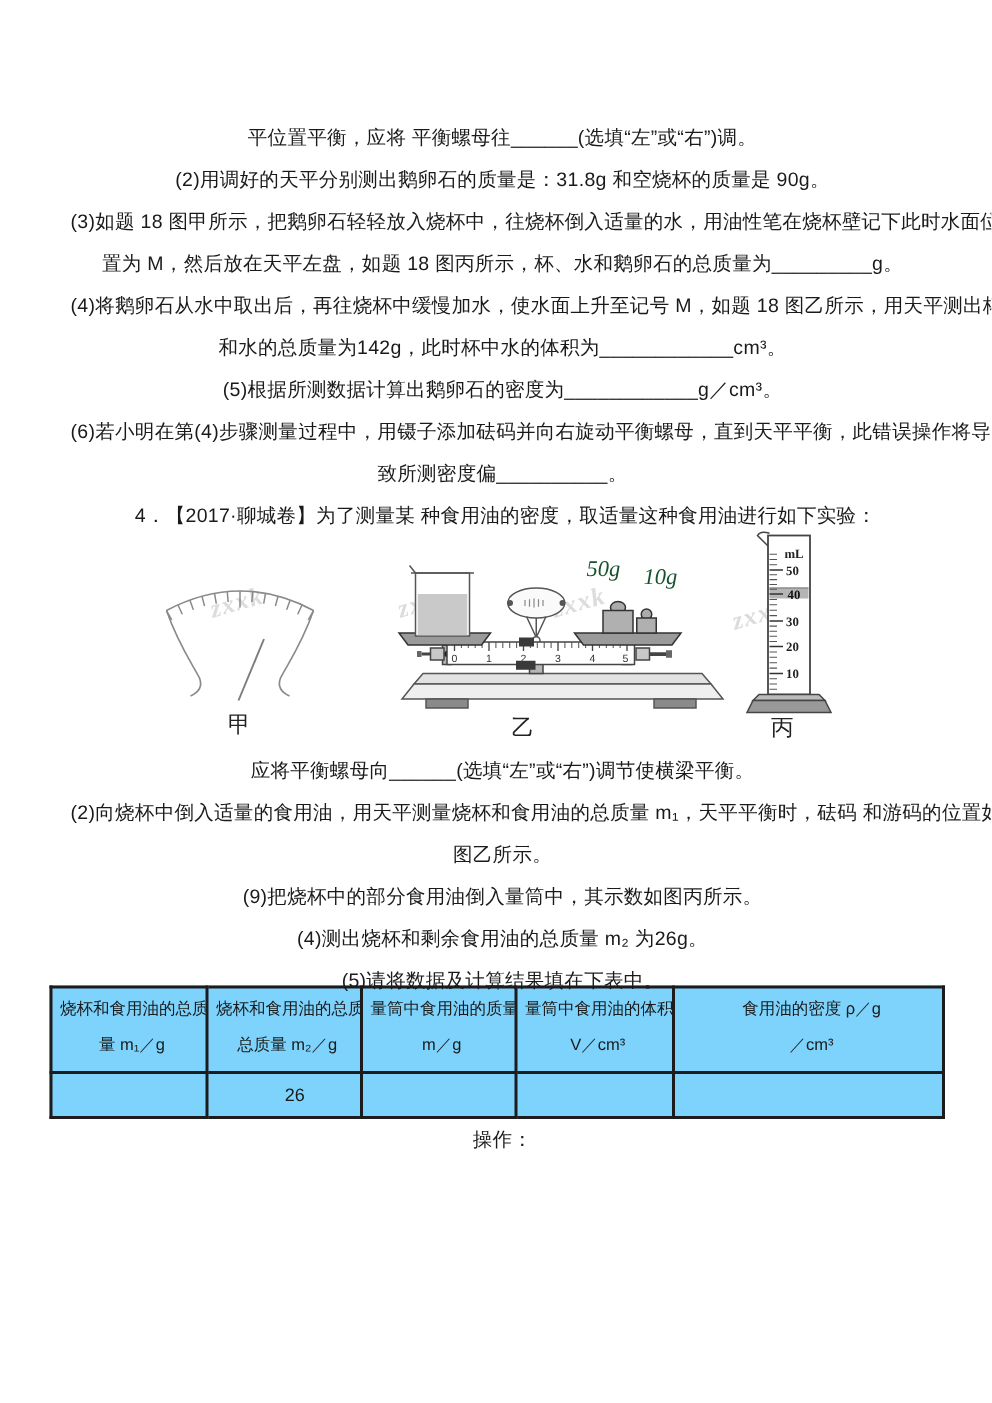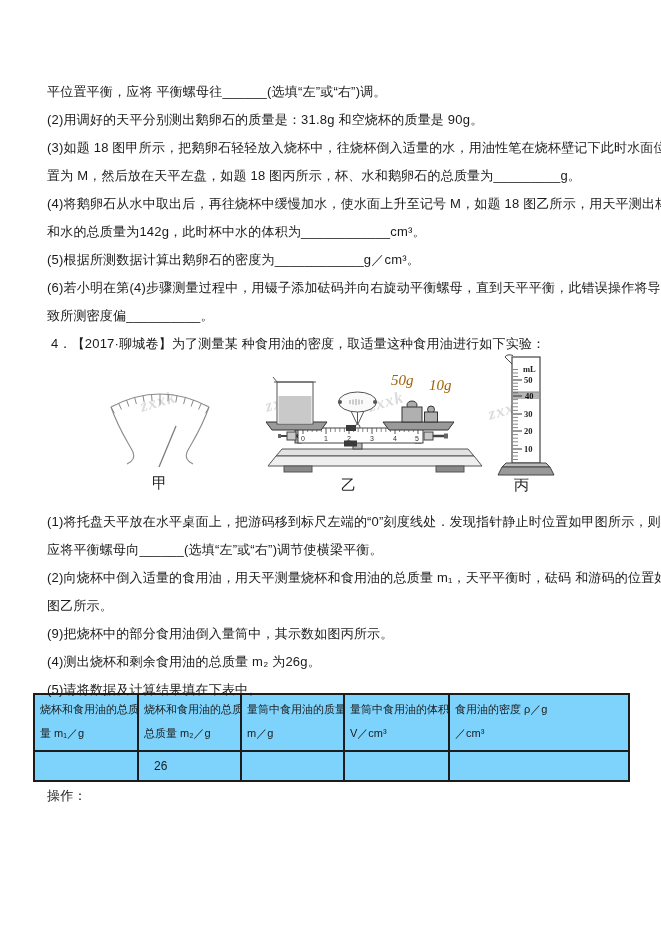--- a/index.html
+++ b/index.html
@@ -1,27 +1,27 @@
 <!DOCTYPE html>
 <html><head>
 <meta charset="utf-8">
 <style>
   html,body{margin:0;padding:0;background:#fff;}
   .page{position:relative;width:661px;height:935px;background:#fff;overflow:hidden;
         font-family:"Liberation Sans","DejaVu Sans",sans-serif;color:#1a1a1a;}
-  .doc{padding:78px 38px 0 47px;}
+  .doc{padding:78px 38px 0 47px;text-align:center;}
   .line{font-size:13px;line-height:28px;white-space:nowrap;letter-spacing:0.2px;}
   .qnum{text-indent:4px;}
   
   .figure{position:relative;height:152px;margin-top:-10px;}
   .figure svg{position:absolute;left:0;top:0;z-index:2;}
   .wm{position:absolute;z-index:1;color:#dcdcdc;font:italic bold 17px "Liberation Serif",serif;
       letter-spacing:1px;transform:rotate(-16deg);}
   .figlabel{position:absolute;z-index:3;font-size:15px;color:#222;}
-  .wlabel{position:absolute;z-index:3;font:italic 15px "Liberation Serif",serif;color:#a16207;}
+  .wlabel{position:absolute;z-index:3;font:italic 15px "Liberation Serif",serif;color:#14532d;}
   
   table.dens{border-collapse:collapse;margin-left:-14px;margin-top:-11px;table-layout:fixed;
              width:595px;background:#7dd3fc;}
   table.dens td{border:2px solid #1c1c1c;font-size:11px;line-height:24px;vertical-align:top;
                 padding:2px 1px 2px 5px;white-space:pre-line;word-break:keep-all;overflow:hidden;}
   tr.hdr td{height:51px;}
   tr.dat td{height:23px;font-size:12px;padding-left:15px;}
   
   .q5{margin-top:22px;}
 </style>
@@ -138,21 +138,20 @@
         </g>
       </svg>
 
       <span class="wlabel" style="left:344px;top:24px;">50g</span>
       <span class="wlabel" style="left:382px;top:29px;">10g</span>
       <span class="figlabel" style="left:105px;top:126px;">甲</span>
       <span class="figlabel" style="left:294px;top:128px;">乙</span>
       <span class="figlabel" style="left:467px;top:128px;">丙</span>
     </div>
 
-    <div class="line" style="margin-top:8px;">(1)将托盘天平放在水平桌面上，把游码移到标尺左端的“0”刻度线处．发现指针静止时位置如甲图所示，则</div>
     <div class="line">应将平衡螺母向______(选填“左”或“右”)调节使横梁平衡。</div>
     <div class="line">(2)向烧杯中倒入适量的食用油，用天平测量烧杯和食用油的总质量 m₁，天平平衡时，砝码 和游码的位置如</div>
     <div class="line">图乙所示。</div>
     <div class="line">(9)把烧杯中的部分食用油倒入量筒中，其示数如图丙所示。</div>
     <div class="line">(4)测出烧杯和剩余食用油的总质量 m₂ 为26g。</div>
     <div class="line">(5)请将数据及计算结果填在下表中。</div>
 
     <table class="dens">
       <colgroup>
         <col style="width:104px">

